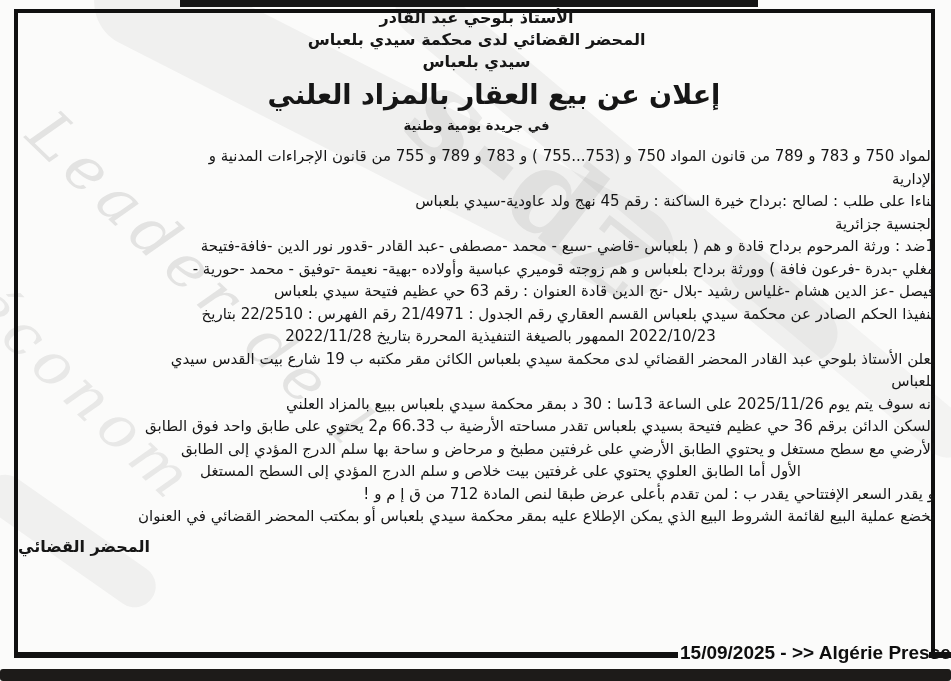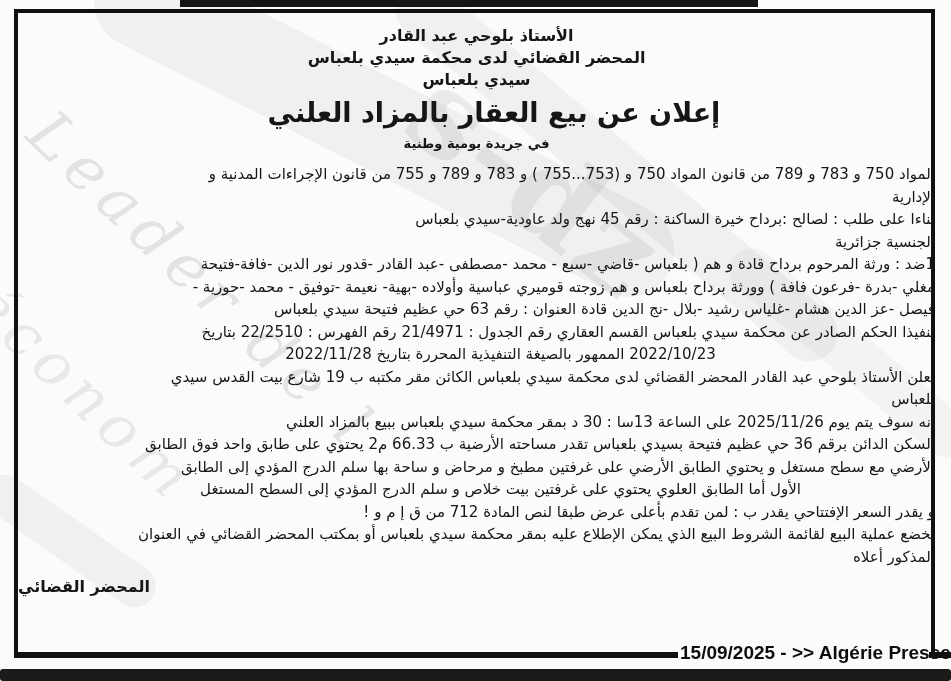--- a/index.html
+++ b/index.html
@@ -27,21 +27,21 @@
   .wm1 { left:64px; top:96px; font-size:62px; letter-spacing:9px; color:rgba(40,40,40,0.11); transform:rotate(44deg); transform-origin:left top; }
   .wm2 { left:6px; top:268px; font-size:60px; letter-spacing:8px; color:rgba(40,40,40,0.09); transform:rotate(44deg); transform-origin:left top; }
   .wm3 { left:468px; top:40px; font-size:120px; font-weight:bold; font-style:normal; letter-spacing:4px; color:rgba(40,40,40,0.08); transform:rotate(38deg); transform-origin:left top; }
   .swoosh { position:absolute; background:rgba(60,60,60,0.055); border-radius:60px; }
   .sw1 { left:120px; top:-60px; width:640px; height:92px; transform:rotate(27deg); transform-origin:left top; }
   .sw2 { left:420px; top:-30px; width:560px; height:56px; transform:rotate(40deg); transform-origin:left top; }
   .sw3 { left:-30px; top:520px; width:200px; height:42px; transform:rotate(35deg); }
   .sw4 { left:700px; top:330px; width:300px; height:46px; transform:rotate(40deg); background:rgba(60,60,60,0.045); }
 
   
-  .content { position:absolute; left:18px; top:25px; width:917px; z-index:3; }
+  .content { position:absolute; left:18px; top:7px; width:917px; z-index:3; }
   .hdr { direction:rtl; text-align:center; font-weight:bold; font-size:16px; line-height:22px; }
   .title { direction:rtl; text-align:center; font-weight:bold; font-size:27px; line-height:40px; margin-top:2px;margin-left:35px; }
   .subtitle { direction:rtl; text-align:center; font-weight:bold; font-size:13px; line-height:22px; }
   .body-block { margin-top:8px;padding-left:48px; }
   .line { direction:rtl; text-align:right; font-size:15px; line-height:22.5px; margin:0; }
   .line.center { text-align:center; }
   .signature { direction:rtl; text-align:left; font-weight:bold; font-size:16px; margin-top:9px; padding-left:0; }
 
   
   .footer-rule-left  { position:absolute; left:14px;  top:652px; width:664px; height:6px; background:#111; z-index:3; }
@@ -92,21 +92,20 @@
       <p class="line">تنفيذا الحكم الصادر عن محكمة سيدي بلعباس  القسم العقاري رقم الجدول : 21/4971  رقم الفهرس : 22/2510  بتاريخ</p>
       <p class="line center">2022/10/23  الممهور بالصيغة التنفيذية المحررة بتاريخ 2022/11/28</p>
       <p class="line">يعلن الأستاذ بلوحي عبد القادر المحضر القضائي لدى محكمة سيدي بلعباس الكائن مقر مكتبه ب 19 شارع بيت القدس سيدي</p>
       <p class="line">بلعباس</p>
       <p class="line">أنه سوف يتم يوم 2025/11/26  على الساعة 13سا : 30 د بمقر محكمة سيدي  بلعباس  ببيع بالمزاد العلني</p>
       <p class="line">السكن الدائن برقم 36 حي عظيم فتيحة بسيدي بلعباس تقدر مساحته الأرضية ب 66.33 م2 يحتوي على طابق واحد فوق الطابق</p>
       <p class="line">الأرضي  مع سطح مستغل و يحتوي الطابق الأرضي على غرفتين مطبخ و مرحاض و ساحة بها سلم الدرج المؤدي إلى الطابق</p>
       <p class="line center">الأول أما الطابق العلوي يحتوي على غرفتين بيت خلاص و سلم الدرج المؤدي إلى السطح المستغل</p>
       <p class="line">و يقدر السعر الإفتتاحي يقدر ب : لمن تقدم بأعلى عرض طبقا لنص المادة 712 من ق إ م و !</p>
       <p class="line">تخضع عملية البيع لقائمة الشروط البيع الذي يمكن الإطلاع عليه بمقر محكمة سيدي بلعباس أو بمكتب المحضر القضائي في العنوان</p>
-      <p class="line">المذكور أعلاه</p>
     </div>
 
     <div class="signature">المحضر القضائي</div>
   </div>
 
   <div class="footer-rule-left"></div>
   <div class="footer-stamp" dir="ltr">15/09/2025 - &gt;&gt; Algérie Presse</div>
   <div class="footer-rule-right"></div>
 
   <div class="bottom-bar"></div>

